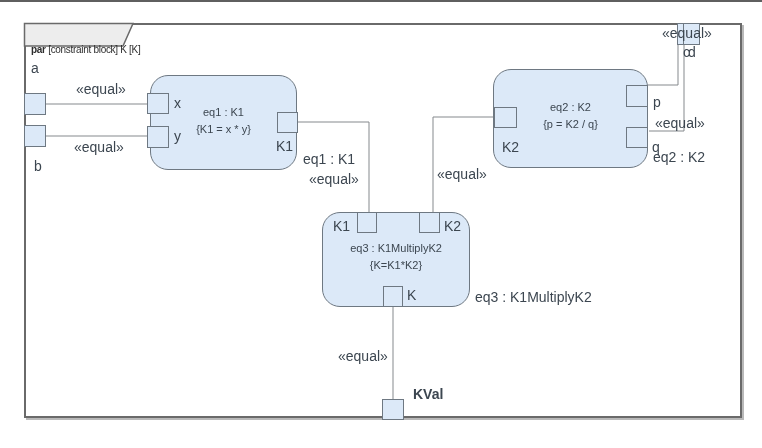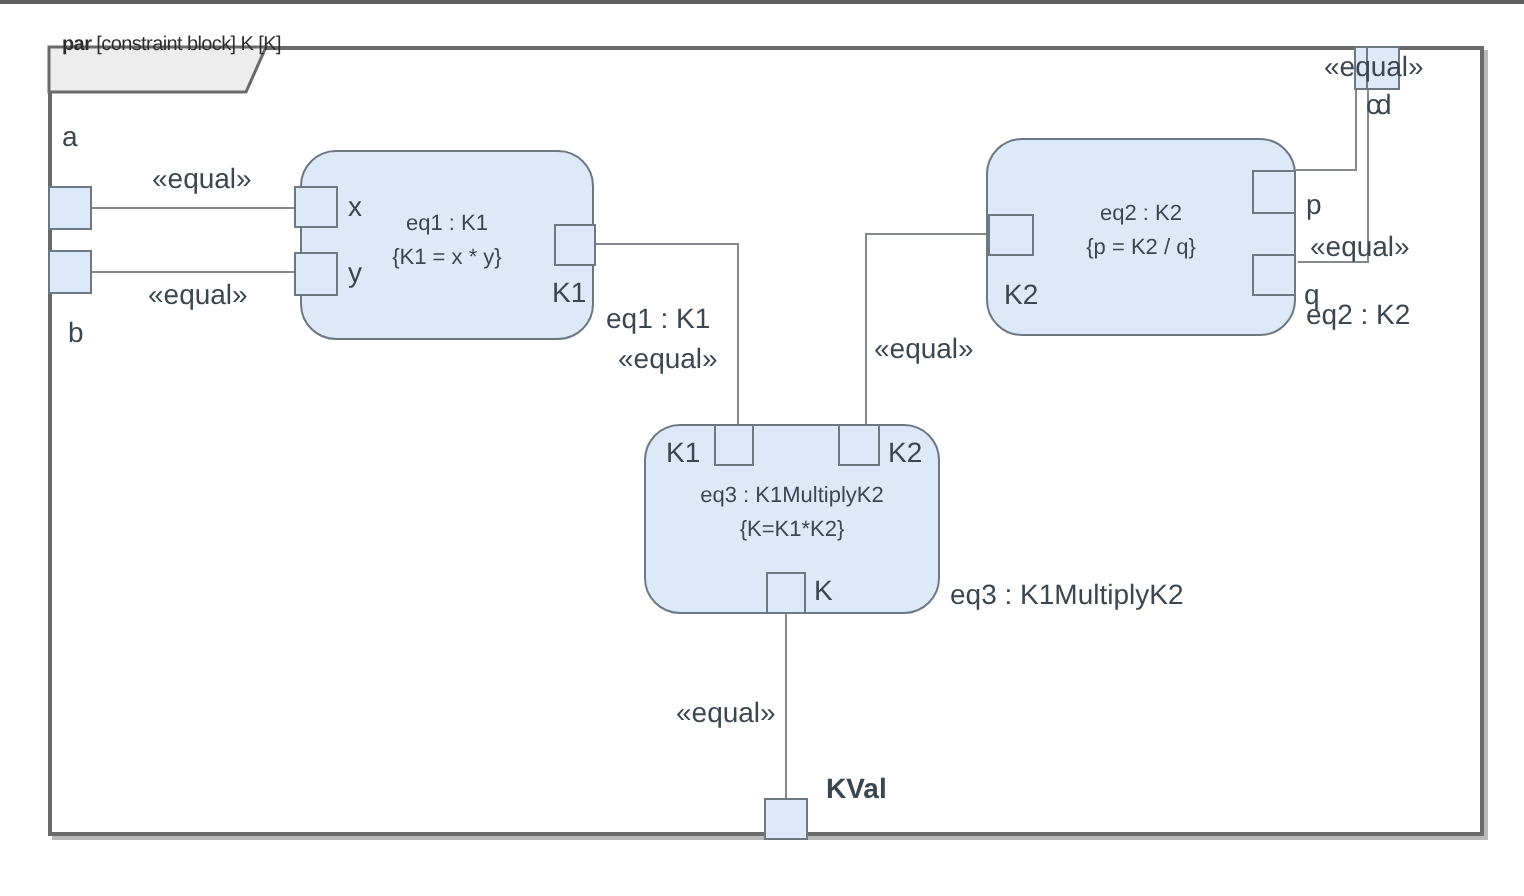--- a/index.html
+++ b/index.html
@@ -5,21 +5,21 @@
   html,body{margin:0;padding:0;background:#fff;}
   .canvas{position:relative;width:762px;height:448px;background:#ffffff;overflow:hidden;
           font-family:"Liberation Sans",sans-serif;color:#3c4650;}
   .top-edge{position:absolute;left:0;top:0;width:762px;height:2px;background:#5f5f5f;}
   .frame{position:absolute;left:24px;top:23px;width:718px;height:395px;
          border:2px solid #6a6a6a;box-sizing:border-box;background:transparent;
          box-shadow:2px 2px 0 #b9b9b9;}
   .overlay{position:absolute;left:0;top:0;width:762px;height:448px;}
   .overlay polyline{fill:none;stroke:#85898d;stroke-width:1;}
   .tab-shape{fill:#ededed;stroke:#6a6a6a;stroke-width:1.5;}
-  .tab-text{position:absolute;left:31px;top:17px;font-size:10px;letter-spacing:-0.3px;
+  .tab-text{position:absolute;left:31px;top:44px;font-size:10px;letter-spacing:-0.3px;
             white-space:nowrap;color:#2e2e2e;}
   .tab-text .kw{font-weight:bold;}
   .cblock{position:absolute;background:#dce9f8;border:1px solid #6e7882;border-radius:18px;
           box-sizing:border-box;}
   .btext{position:absolute;text-align:center;font-size:11px;line-height:17px;white-space:nowrap;}
   .port{position:absolute;background:#dce9f8;border:1px solid #6e7882;box-sizing:border-box;}
   .lbl{position:absolute;font-size:14px;line-height:12px;white-space:nowrap;color:#3c4650;}
 </style>
 </head>
 <body>

